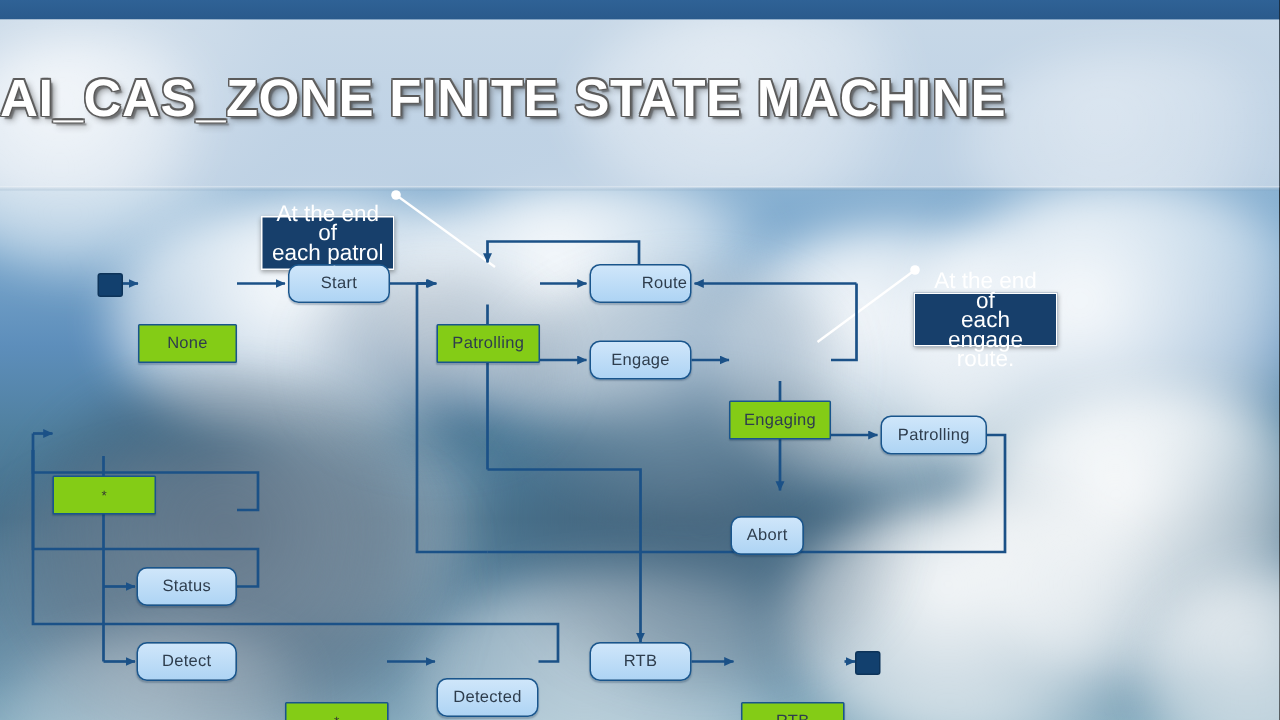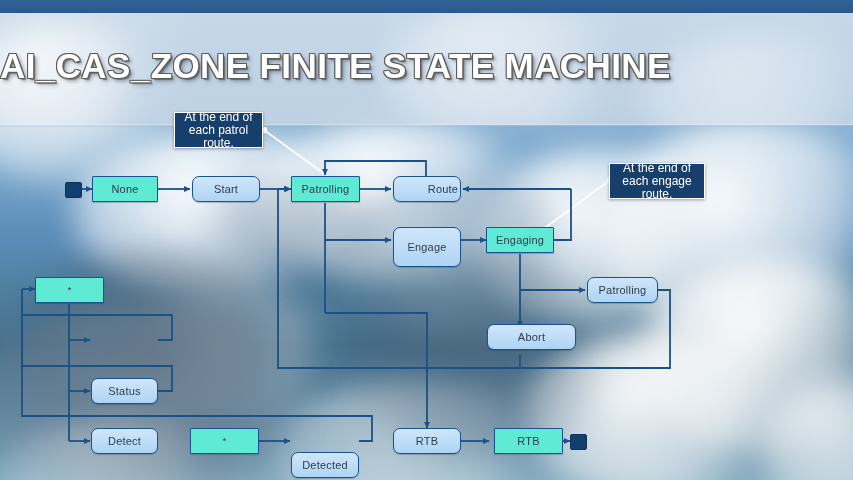--- a/index.html
+++ b/index.html
@@ -75,46 +75,48 @@
     border:1.6px solid #19558c;
     white-space:nowrap;
     letter-spacing:.2px;
   }
   .node.blue{
     background:linear-gradient(180deg,#cfe6fa,#aed4f4);
     border-radius:7px;
     box-shadow:0 1px 1px rgba(10,40,70,.25);
   }
   .node.white{
-    background:#5eead4;
+    background:#84cc16;
     border-radius:1px;
     box-shadow:0 1px 1px rgba(10,40,70,.25);
+    margin-top:40px;
   }
   .node.star{font-size:9px;color:#333;}
 
   .terminal{
     position:absolute;
     background:#12406e;
     border:1px solid #0d3359;
     border-radius:2px;
   }
 
   
   .callout{
     position:absolute;
     box-sizing:border-box;
     background:#173f6b;
     border:1.6px solid #ffffff;
     color:#ffffff;
-    font-size:12px;
+    font-size:15px;
     line-height:13px;
     text-align:center;
     display:flex;align-items:center;justify-content:center;
     padding:17px 5px;
     box-shadow:0 1px 3px rgba(0,0,0,.35);
+    margin-top:32px;
   }
 </style>
 </head>
 <body>
 
 <div id="stage">
 
   <div class="bg-base"></div>
 
   <div class="cloudlayer">
@@ -241,33 +243,33 @@
   </div>
 
   <div class="node blue" style="left:192px;top:176px;width:68px;height:26px;">
     <span>Start</span>
   </div>
 
   <div class="node blue" style="left:393px;top:176px;width:68px;height:26px;padding-left:32px;">
     <span>Route</span>
   </div>
 
-  <div class="node blue" style="left:393px;top:227px;width:68px;height:40px;">
+  <div class="node blue" style="left:393px;top:227px;width:68px;height:26px;">
     <span>Engage</span>
   </div>
 
   <div class="node white" style="left:486px;top:227px;width:68px;height:26px;">
     <span>Engaging</span>
   </div>
 
   <div class="node blue" style="left:587px;top:277px;width:71px;height:26px;">
     <span>Patrolling</span>
   </div>
 
-  <div class="node blue" style="left:487px;top:324px;width:89px;height:26px;">
+  <div class="node blue" style="left:487px;top:344px;width:49px;height:26px;">
     <span>Abort</span>
   </div>
 
   <div class="node white star" style="left:35px;top:277px;width:69px;height:26px;">
     <span>*</span>
   </div>
 
 
   <div class="node blue" style="left:91px;top:378px;width:67px;height:26px;">
     <span>Status</span>

